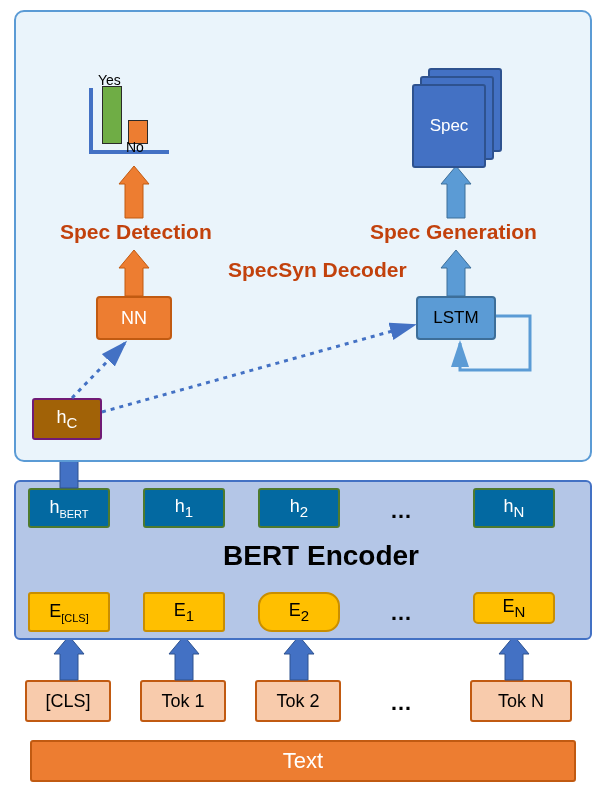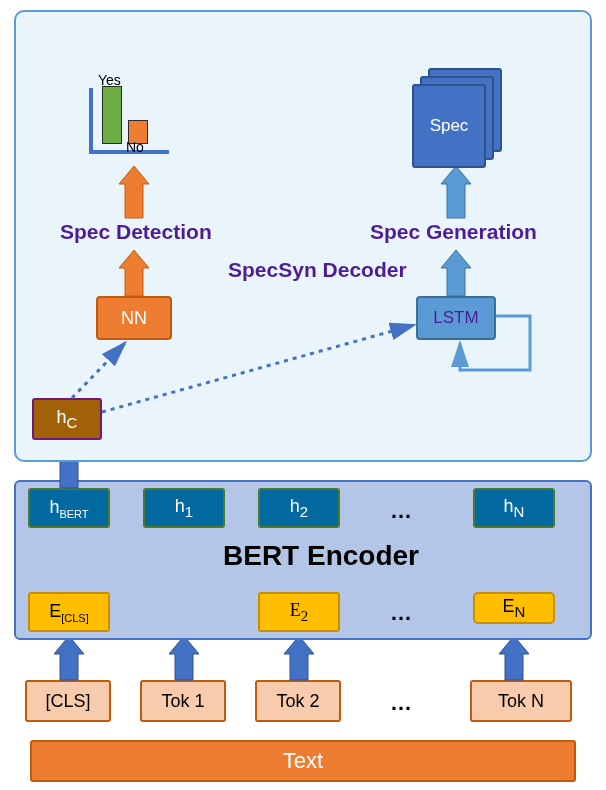--- a/index.html
+++ b/index.html
@@ -22,21 +22,21 @@
     justify-content: center;
     font-weight: 500;
     box-sizing: border-box;
   }
   
   .orange   { background:#ed7d31; border:2px solid #c15a11; color:#fff;}
   .peach    { background:#f8cbac; border:2px solid #c15a11; color:#000;}
   .yellow   { background:#ffbf00; border:2px solid #c98e00; color:#000;}
   .green    { background:#0369a1; border:2px solid #4e7a2f; color:#fff;}
   .dblue    { background:#a16207; border:2px solid #701a75; color:#fff;}
-  .lblue    { background:#5b9bd5; border:2px solid #3d6e99; color:#4c1d95;}
+  .lblue    { background:#5b9bd5; border:2px solid #3d6e99; color:#000000;}
   .encbg    { background:#b4c6e7; border:2px solid #4371c4; color:#000;}
   .decbg    { background:#eaf4fb; border:2px solid #5b9bd5; color:#000;}
   .spec-stack {
     position:absolute;
     width:78px; height:90px;
   }
   .spec-page {
     position:absolute; width:70px; height:80px;
     background:#4371c4; border:2px solid #2e528f; border-radius:3px;
   }
@@ -47,21 +47,21 @@
   .small-bar-chart {
     position:absolute;
     width:90px; height:80px;
   }
   .small-bar-chart .axis-v {position:absolute;left:9px;top:8px;width:4px;height:64px;background:#4371c4;}
   .small-bar-chart .axis-h {position:absolute;left:9px;top:70px;width:80px;height:4px;background:#4371c4;}
   .small-bar-chart .bar {position:absolute;bottom:16px;width:18px;border:1px solid #2a2a2a;}
   .small-bar-chart .bar.yes {left:22px; height:56px; background:#6fad45;}
   .small-bar-chart .bar.no  {left:48px; height:22px; background:#ed7d31;}
   .small-bar-chart .lbl     {position:absolute; font-size:14px; color:#000;}
-  .title {position:absolute; font-weight:bold; color:#4c1d95;}
+  .title {position:absolute; font-weight:bold; color:#c2410c;}
 </style>
 </head>
 <body>
 <div class="canvas">
 
 <div class="box orange" style="left:30px; top:740px; width:546px; height:42px; font-size:22px; border-radius:3px;">
   <span>Text</span>
 </div>
 
 <div class="box peach" style="left:25px; top:680px; width:86px; height:42px; font-size:18px; border-radius:3px;">
@@ -91,21 +91,24 @@
   <polygon points="6,44 6,18 0,18 15,0 30,18 24,18 24,44" fill="#4371c4" stroke="#2e528f" stroke-width="1"></polygon>
 </svg>
 
 <div class="box encbg" style="left:14px; top:480px; width:578px; height:160px; border-radius:6px; align-items:center; justify-content:center;">
   <div style="position:absolute; top:58px; width:100%; text-align:center; font-size:28px; font-weight:bold;padding-left:36px;">BERT Encoder</div>
 </div>
 
 <div class="box yellow" style="left:28px; top:592px; width:82px; height:40px; font-size:18px; border-radius:3px;">
   <span><span>E</span><sub style="font-size:11px;">[CLS]</sub></span>
 </div>
-<div class="box yellow" style="left:258px; top:592px; width:82px; height:40px; font-size:18px; border-radius:3px;font-family:Liberation Serif, serif;">
+<div class="box yellow" style="left:143px; top:592px; width:82px; height:40px; font-size:18px; border-radius:3px;">
+  <span><span>E</span><sub>1</sub></span>
+</div>
+<div class="box yellow" style="left:258px; top:592px; width:82px; height:40px; font-size:18px; border-radius:14px;">
   <span><span>E</span><sub>2</sub></span>
 </div>
 <div class="ellipsis" style="left:390px; top:600px;">…</div>
 <div class="box yellow" style="left:473px; top:592px; width:82px; height:32px; font-size:18px; border-radius:5px;">
   <span><span>E</span><sub>N</sub></span>
 </div>
 
 <div class="box green" style="left:28px; top:488px; width:82px; height:40px; font-size:18px; border-radius:3px;">
   <span><span>h</span><sub style="font-size:11px;">BERT</sub></span>
 </div>

